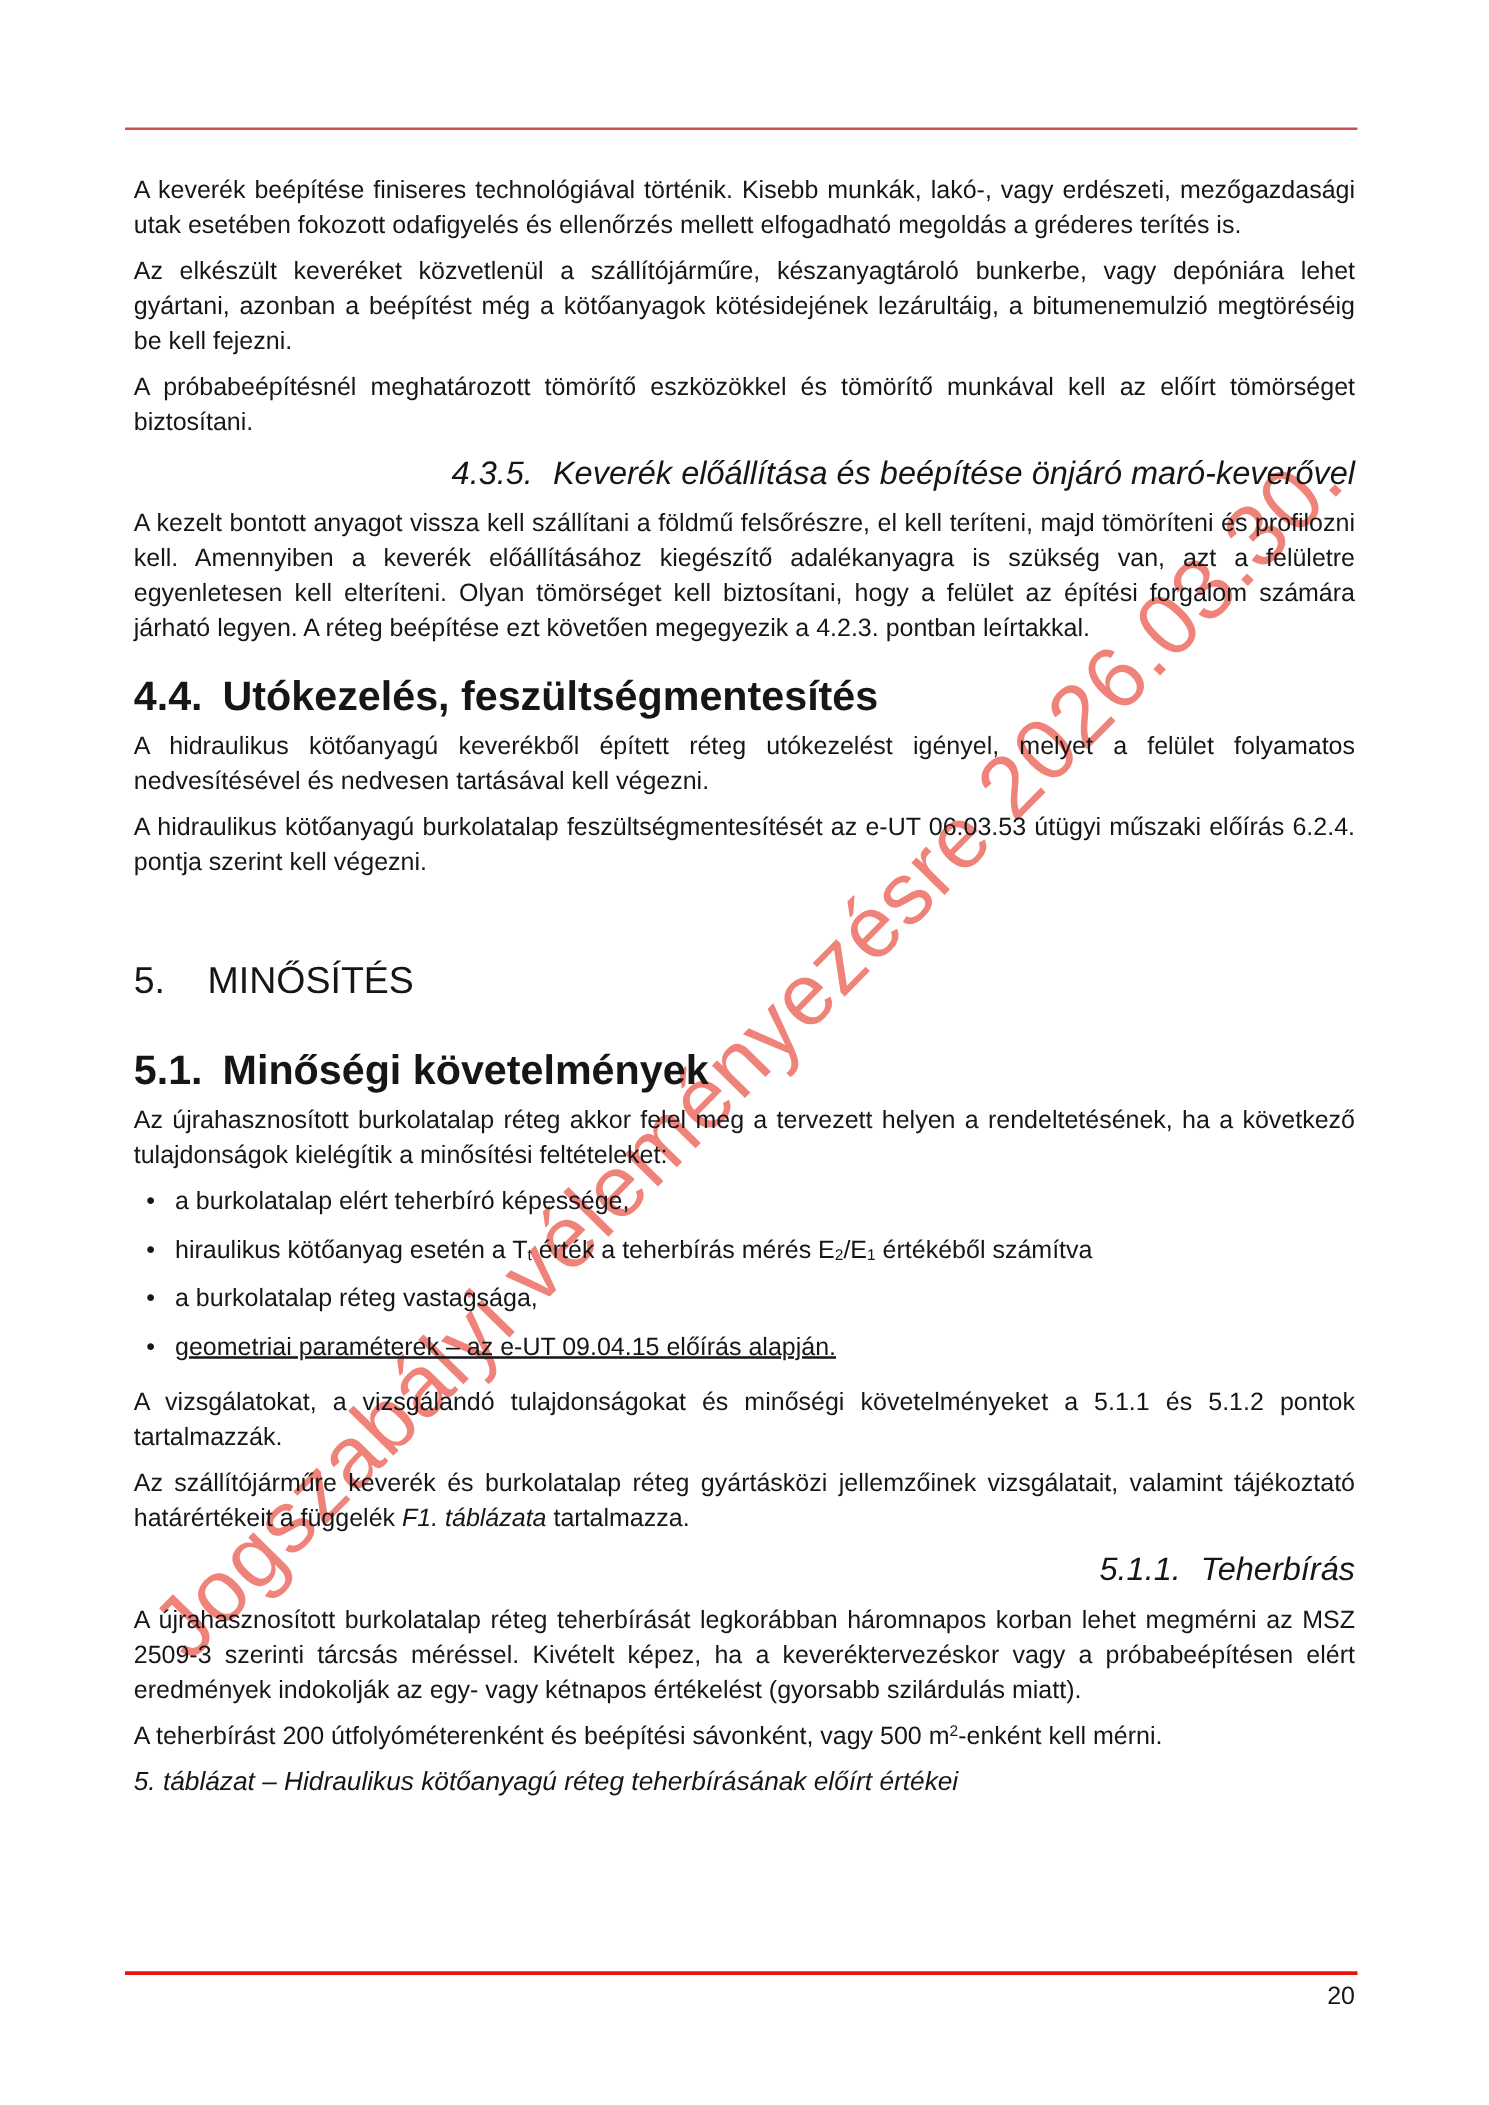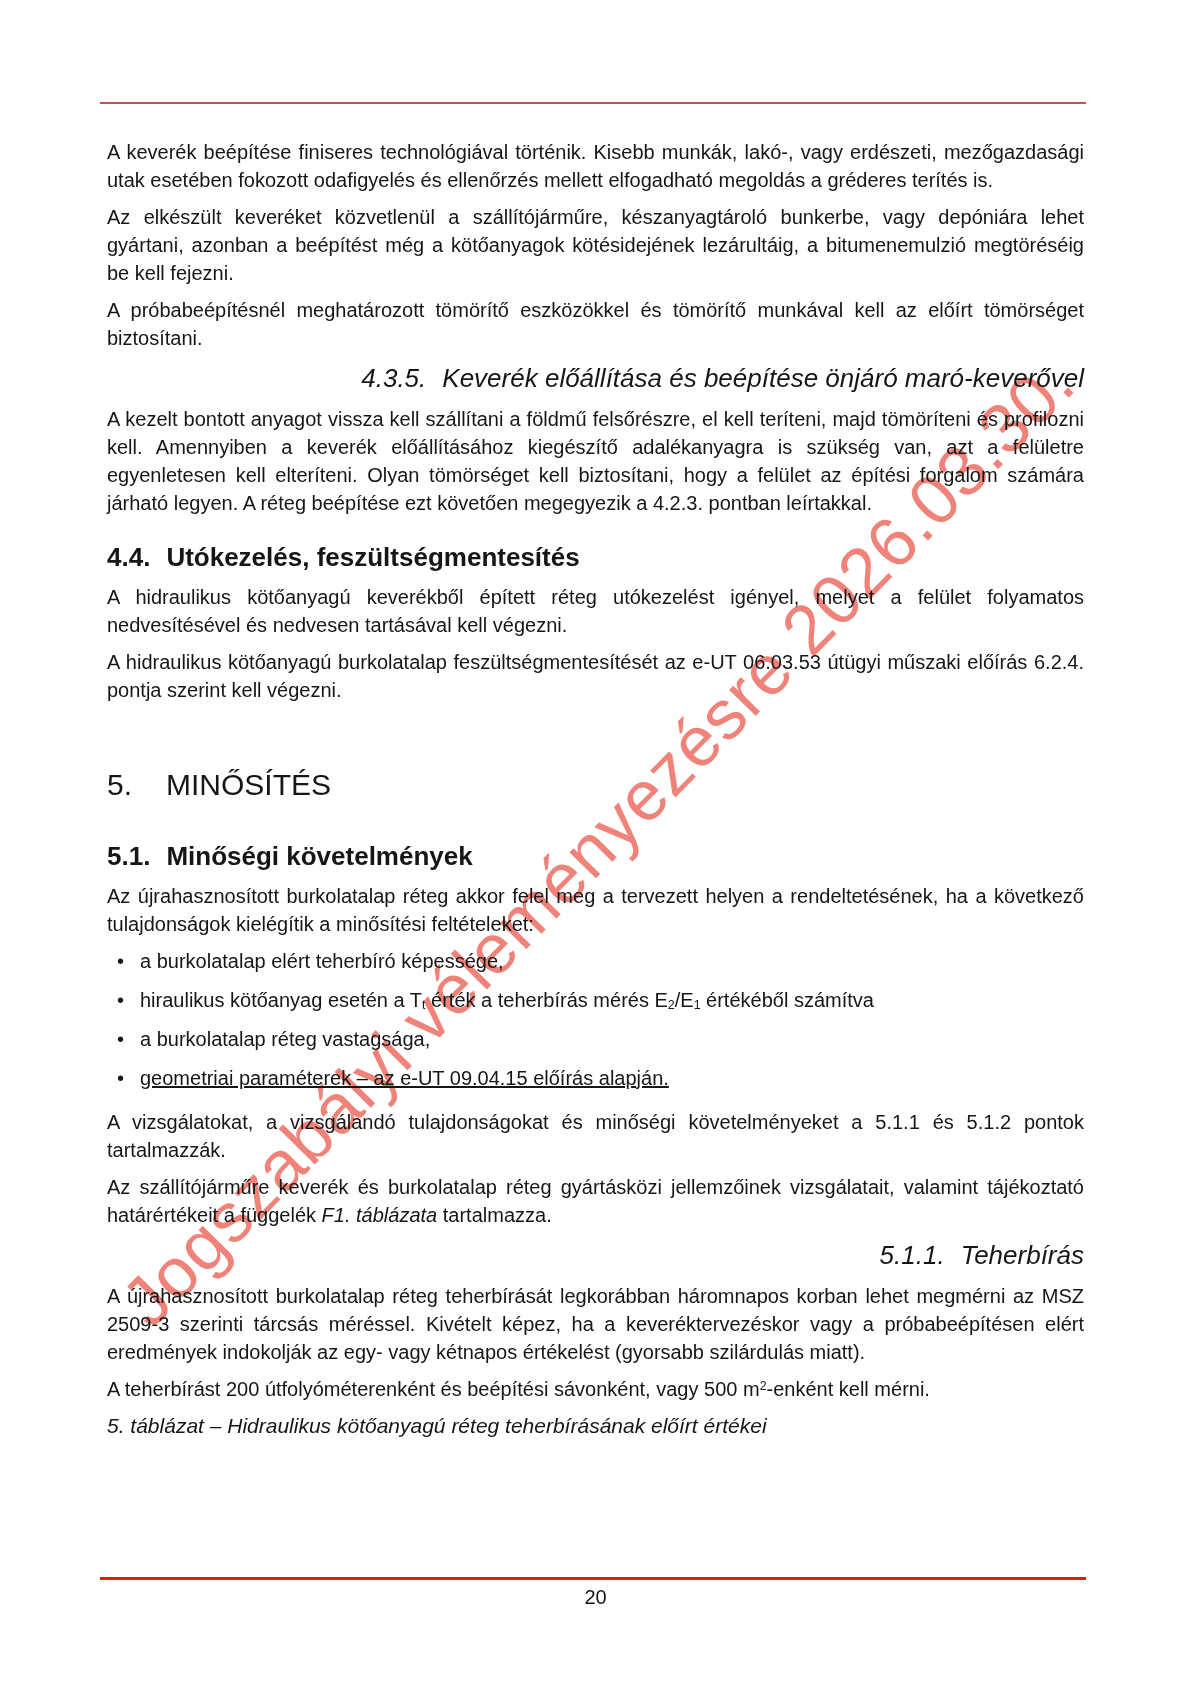--- a/index.html
+++ b/index.html
@@ -21,34 +21,34 @@
   }
   .rule{position:absolute;left:100px;width:986px;z-index:2;}
   .rule-top{top:102px;height:2px;background:#c9524e;}
   .rule-bottom{top:1577px;height:3px;background:#ec1310;}
   .content{
     position:absolute;left:107px;top:138px;width:977px;
     font-size:20px;line-height:28px;z-index:1;
   }
   .content p{margin:0 0 9px;text-align:justify;}
   .h-italic{font-style:italic;font-weight:400;font-size:26px;line-height:34px;margin:6px 0 10px;text-align:right;}
-  .h-bold{font-weight:700;font-size:26px;line-height:32px;margin:24px 0 10px;}
+  .h-bold{font-weight:700;font-size:33px;line-height:32px;margin:24px 0 10px;}
   .h-main{font-weight:400;font-size:30px;line-height:38px;margin:62px 0 36px;}
   .hnum{margin-right:16px;}
   .h-main .hnum{margin-right:34px;}
   ul.bullets{list-style:none;margin:3px 0 9px;padding:0 0 0 33px;}
   ul.bullets li{position:relative;margin:0 0 11px;text-align:justify;}
   ul.bullets li:last-child{margin-bottom:16px;text-decoration:underline;}
   ul.bullets li::before{content:"\2022";position:absolute;left:-23px;top:0;}
   sub{font-size:0.62em;vertical-align:baseline;position:relative;top:0.18em;line-height:0;}
   sup{font-size:0.62em;vertical-align:baseline;position:relative;top:-0.45em;line-height:0;}
   .caption{font-style:italic;font-size:21px;margin-top:14px;text-align:center;}
   .page-number{
     position:absolute;top:1586px;left:107px;width:977px;
-    text-align:center;font-size:20px;z-index:1;
+    text-align:right;font-size:20px;z-index:1;
   }
 </style>
 </head>
 <body>
 
 <div class="page">
 
   <div class="watermark">Jogszabályi véleményezésre 2026.03.30.</div>
 
   <div class="rule rule-top"></div>

